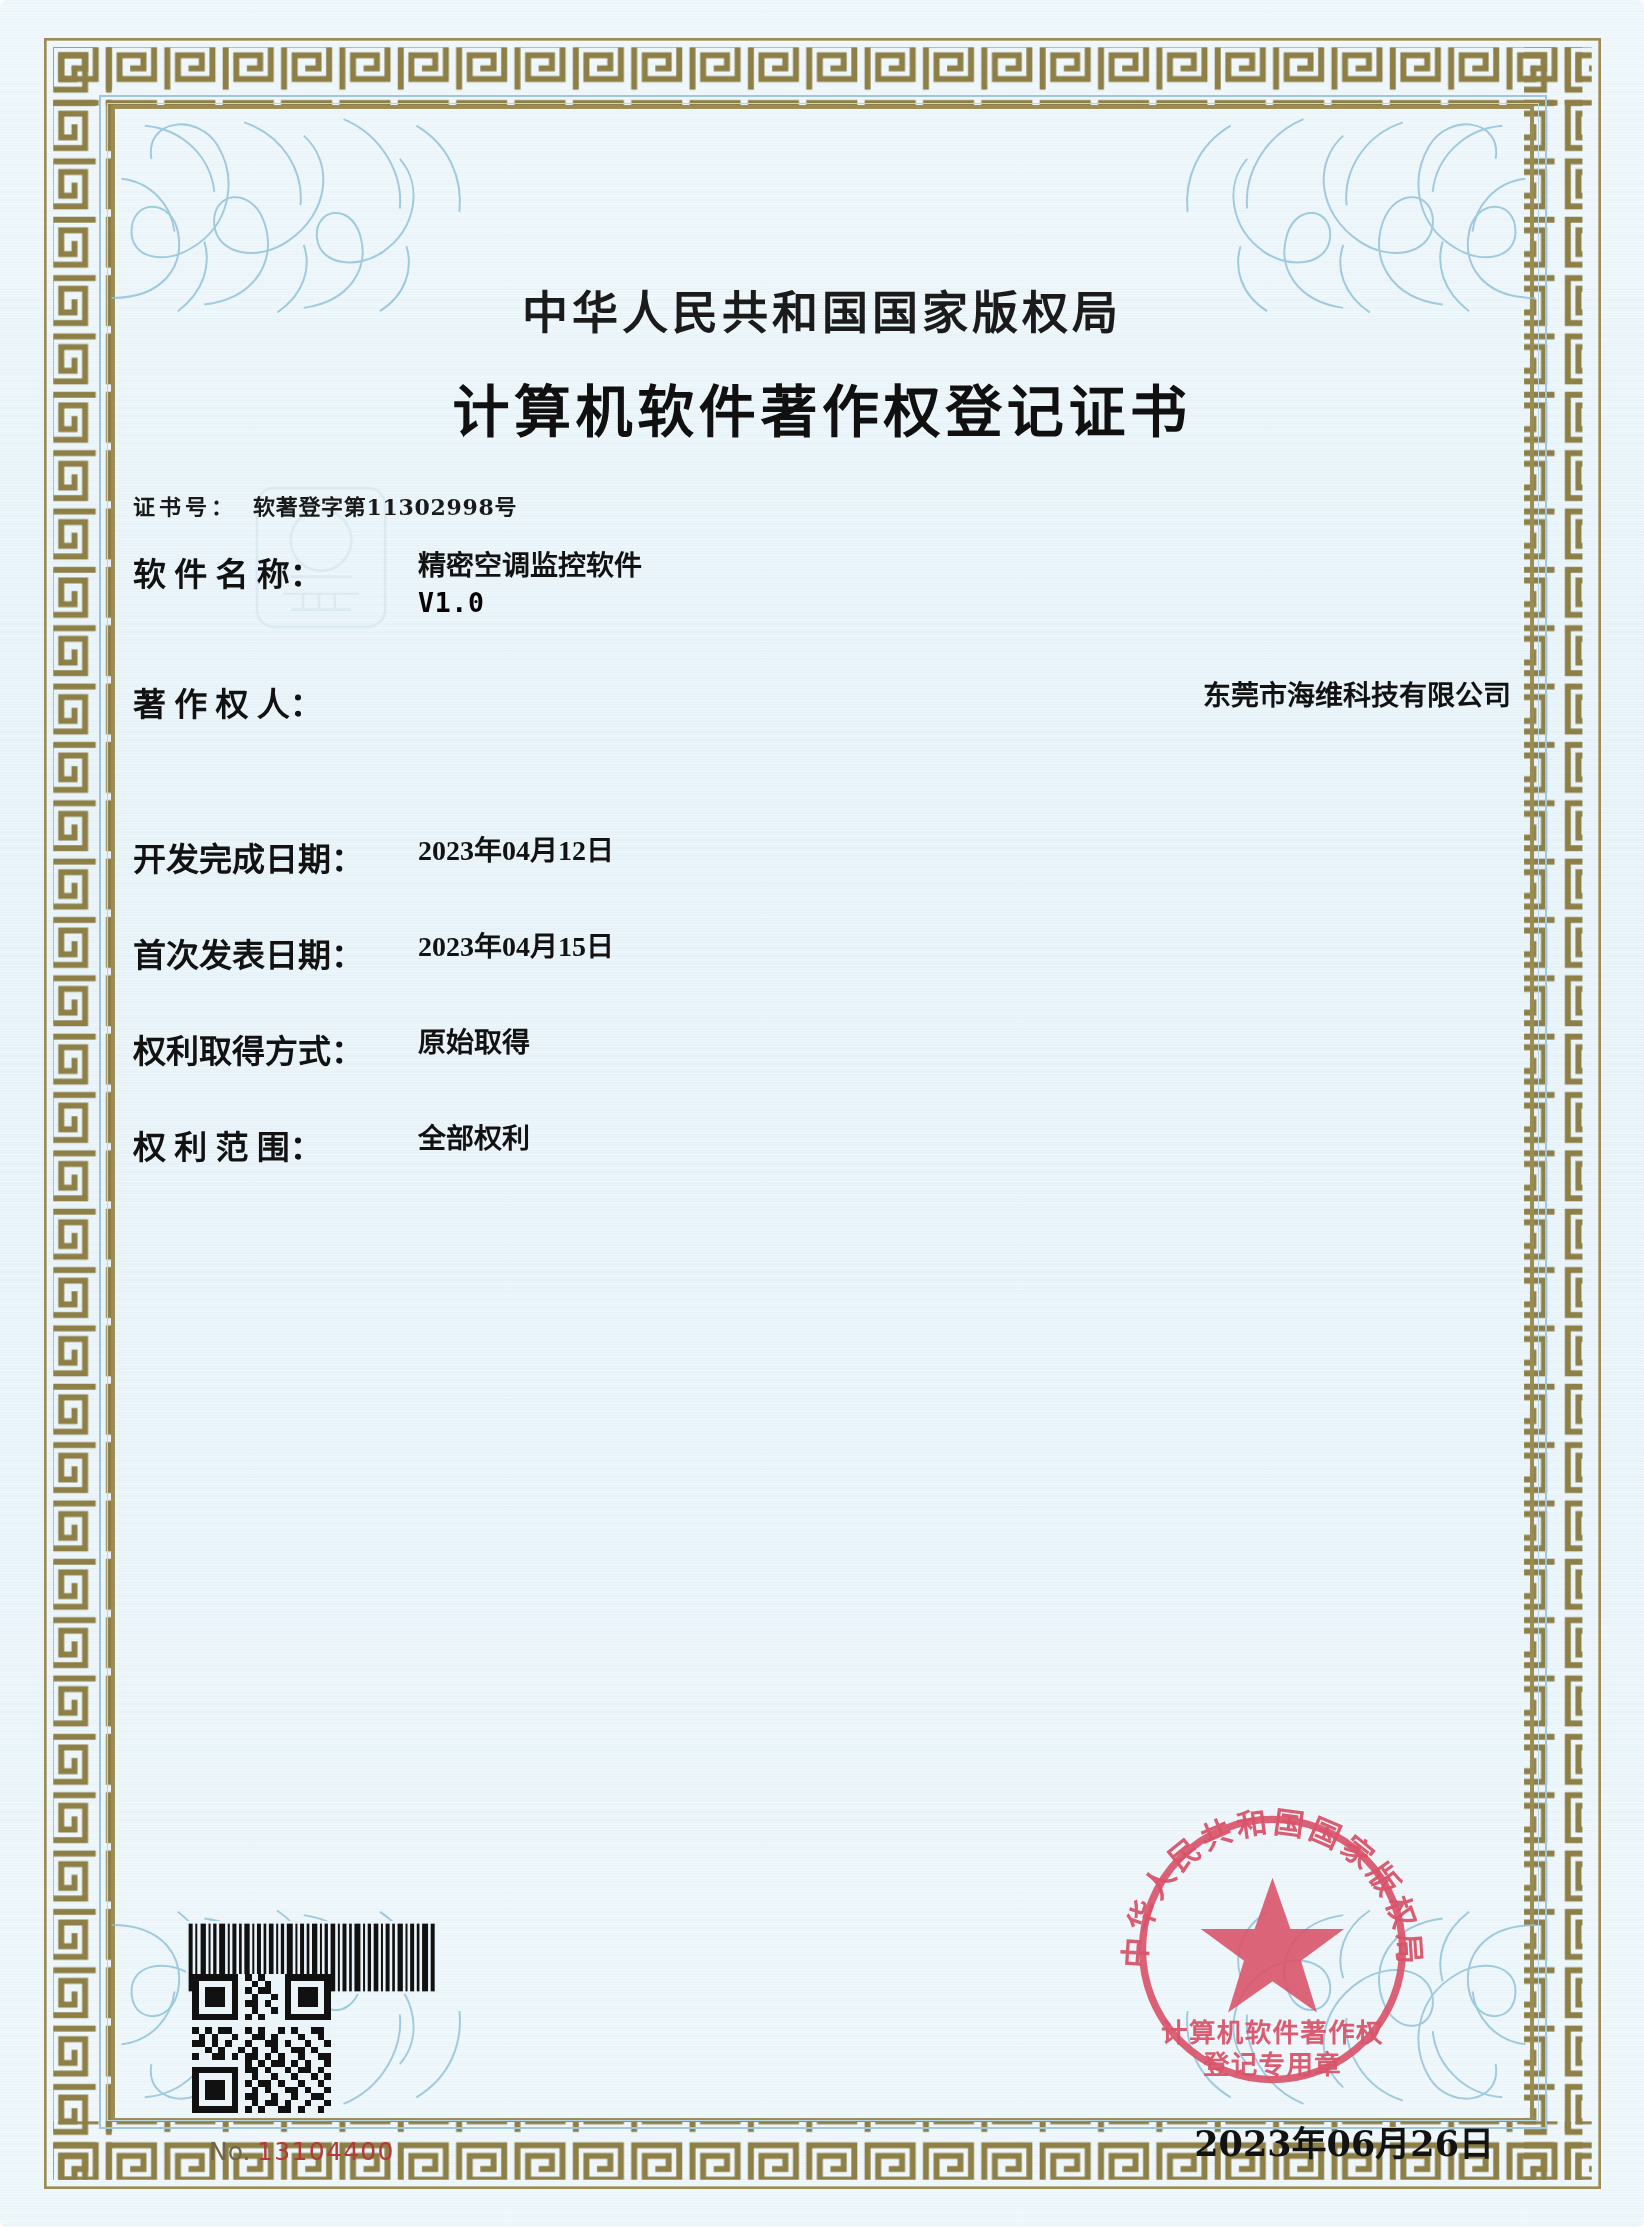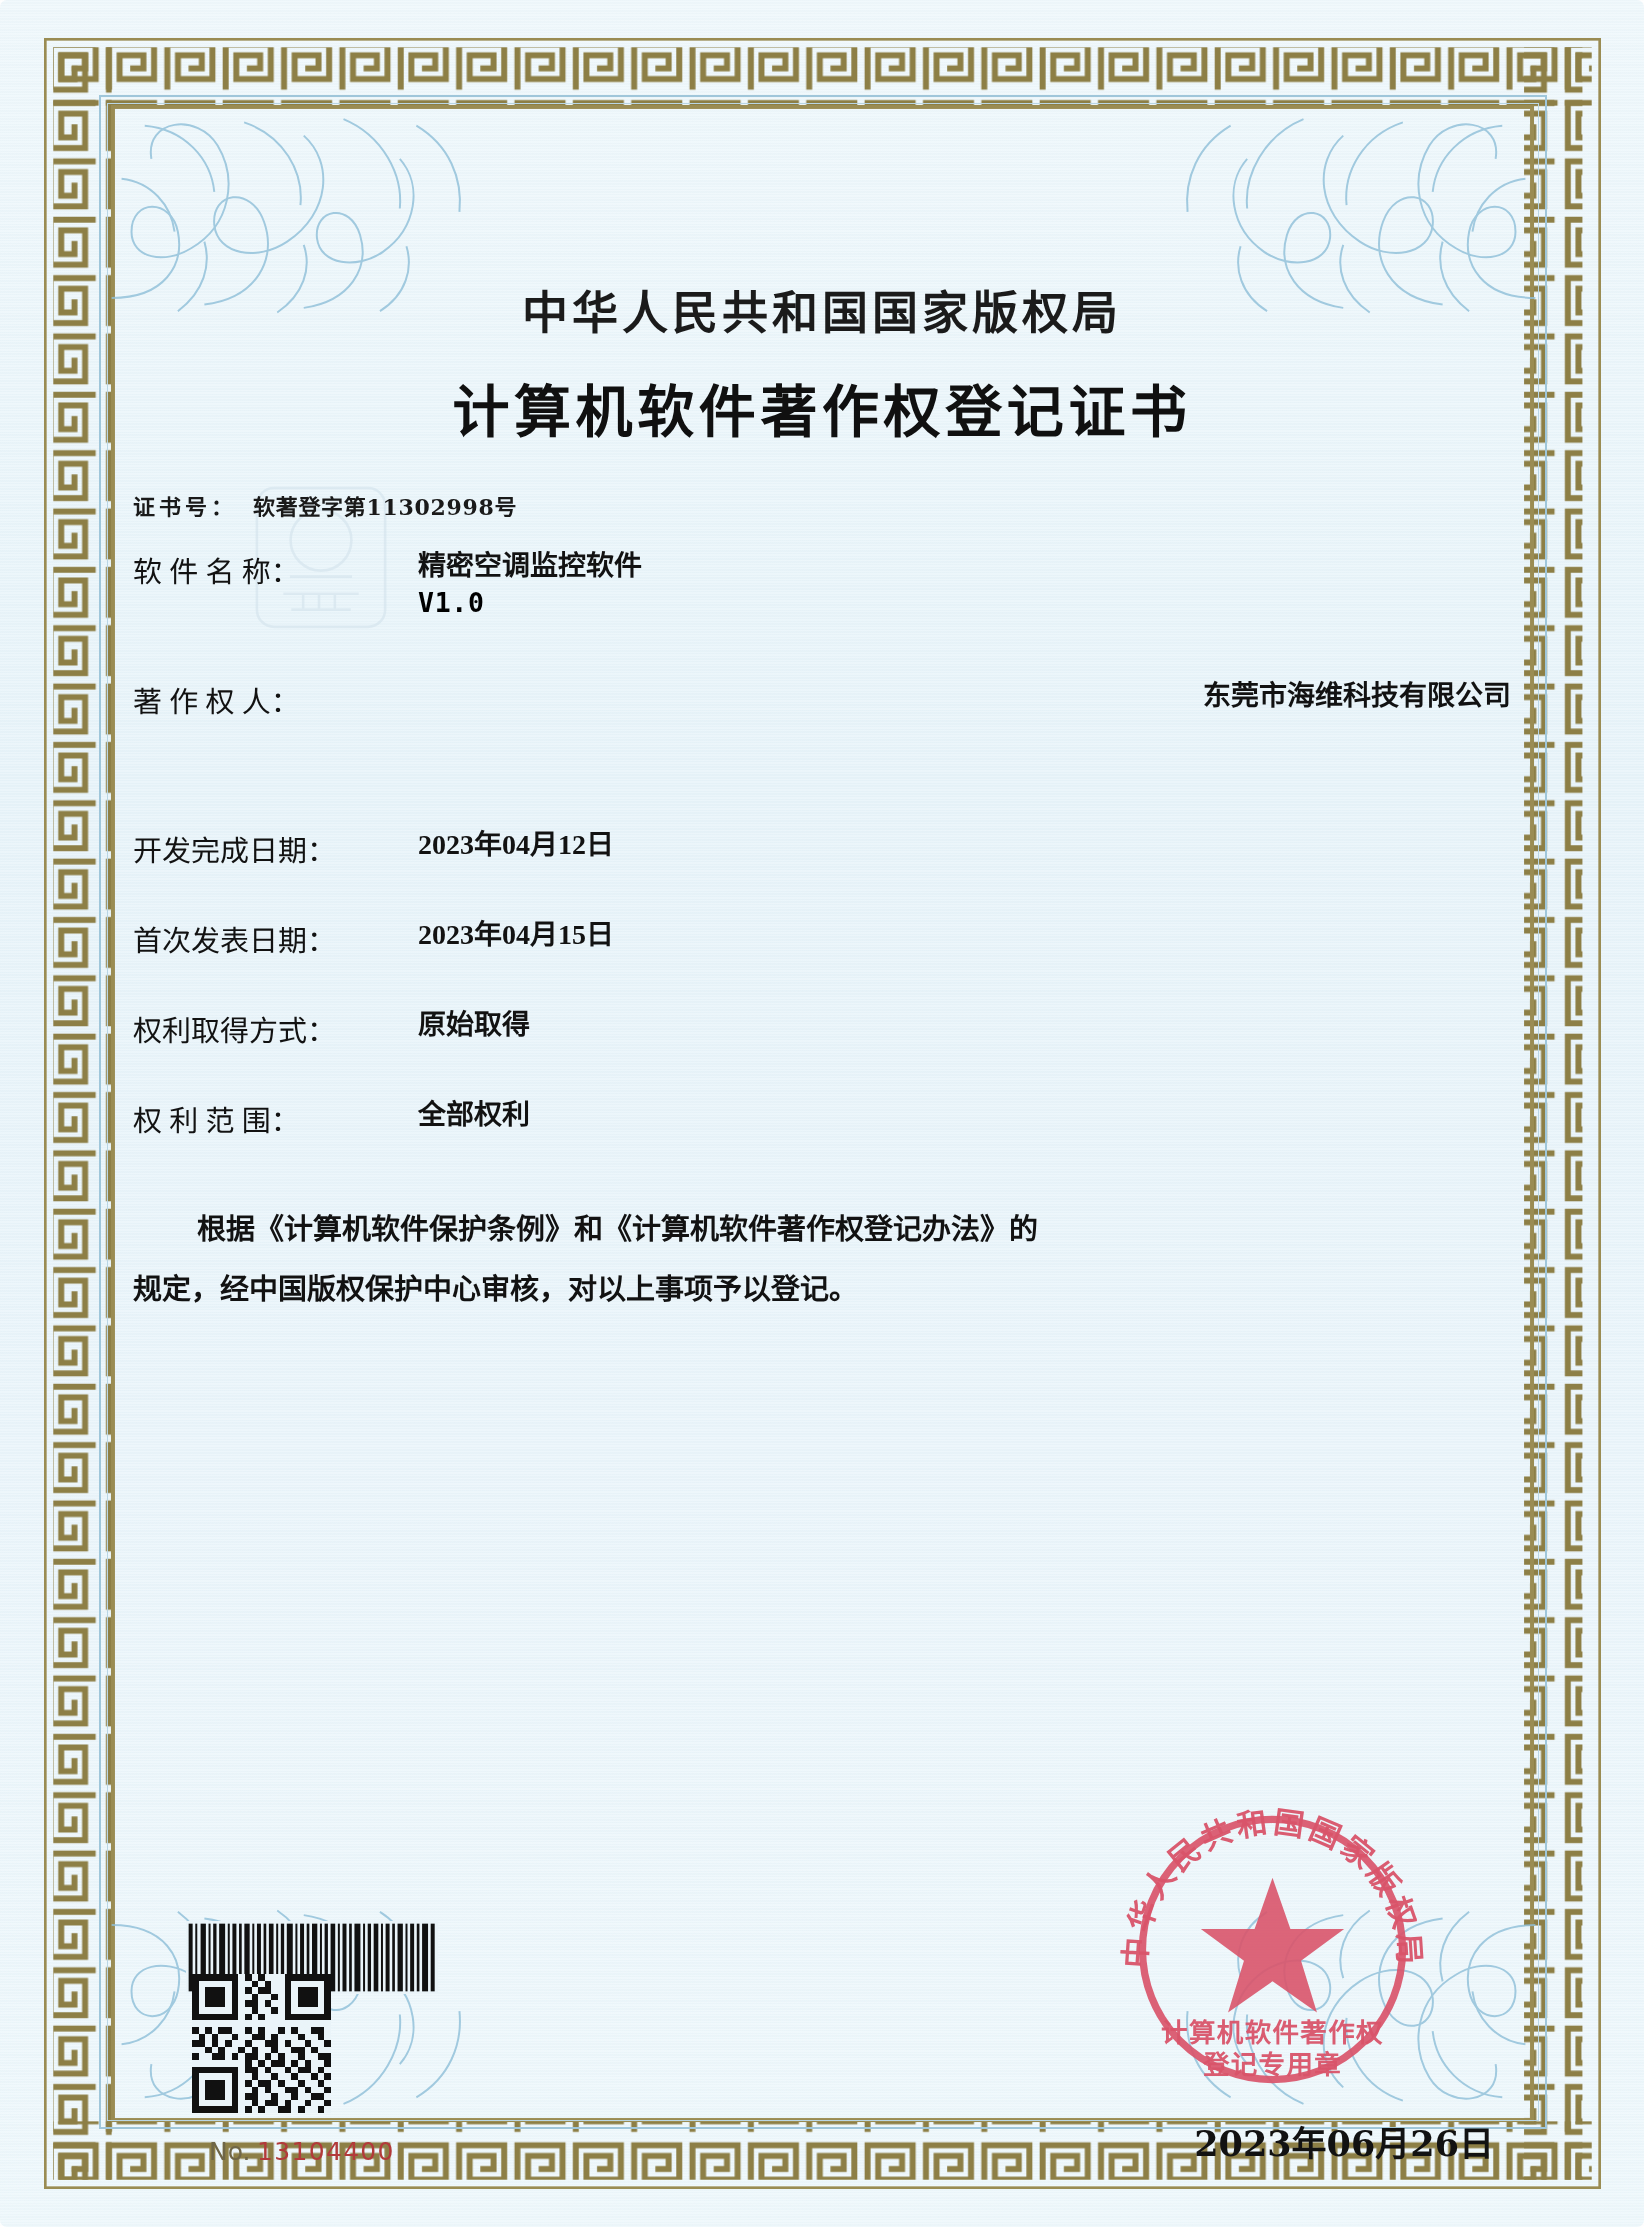--- a/index.html
+++ b/index.html
@@ -108,23 +108,23 @@
 
   .fields { margin-top: 26.5px; }
   .field {
     display: flex;
     align-items: flex-start;
     margin-bottom: 0;
   }
   .f-label {
     width: 285px;
     flex: 0 0 285px;
-    font-size: 29px;
+    font-size: 33px;
     color: #121212;
-    font-weight: 400;
+    font-weight: 700;
     white-space: pre;
   }
   .f-value {
     font-size: 28px;
     color: #121212;
     font-weight: 700;
     line-height: 1.28;
   }
   .f-value.mono {
     font-family: "DejaVu Sans Mono", "Liberation Mono", monospace;
@@ -338,24 +338,20 @@
       </div>
 
       <div class="field row-scope">
         <div class="f-label">权 利 范 围：</div>
         <div class="f-value">全部权利</div>
       </div>
 
 
     </div>
 
-    <div class="statement">
-      <div class="p1">根据《计算机软件保护条例》和《计算机软件著作权登记办法》的</div>
-      <div class="p2">规定，经中国版权保护中心审核，对以上事项予以登记。</div>
-    </div>
   </div>
 
   <svg class="barcode" viewBox="0 0 380 110" preserveAspectRatio="none">
     <rect width="380" height="110" fill="#eaf4f9"></rect>
     <g fill="#111">
       <rect x="4" y="4" width="6" height="102"></rect>
         <rect x="14" y="4" width="3" height="102"></rect>
       <rect x="22" y="4" width="8" height="102"></rect>
         <rect x="34" y="4" width="3" height="102"></rect>
       <rect x="41" y="4" width="5" height="102"></rect>

